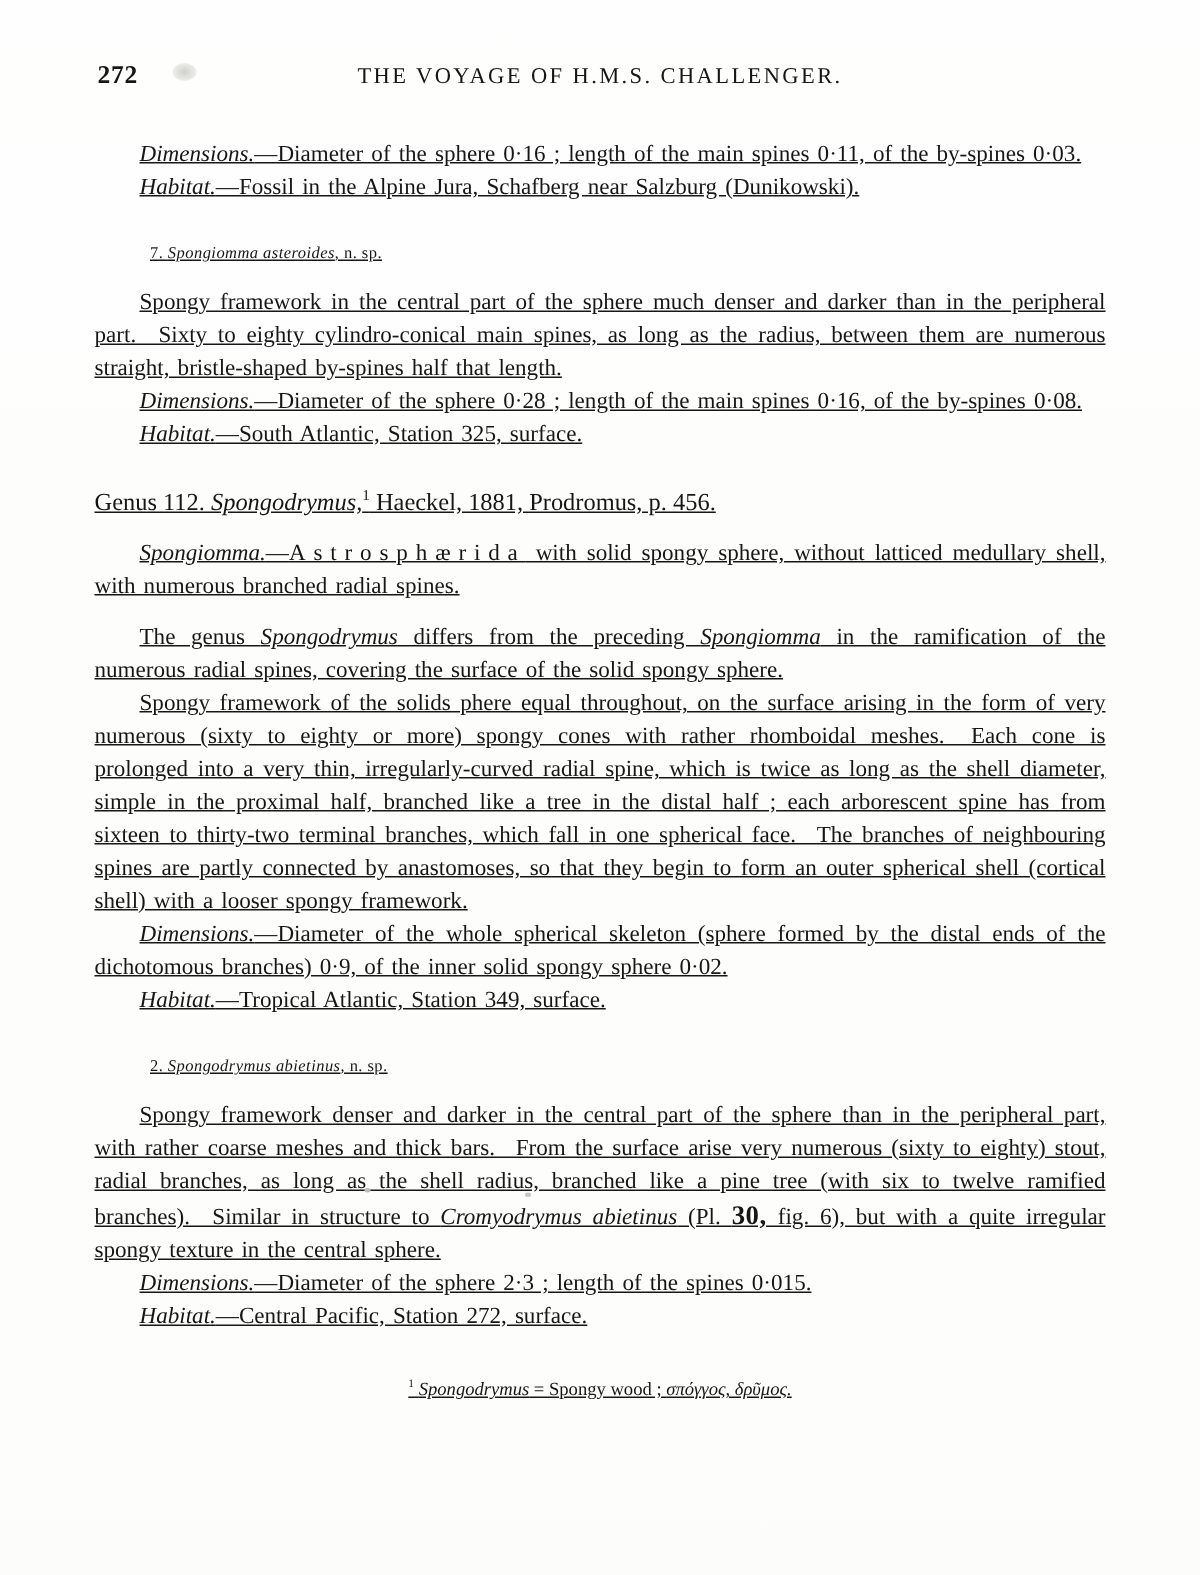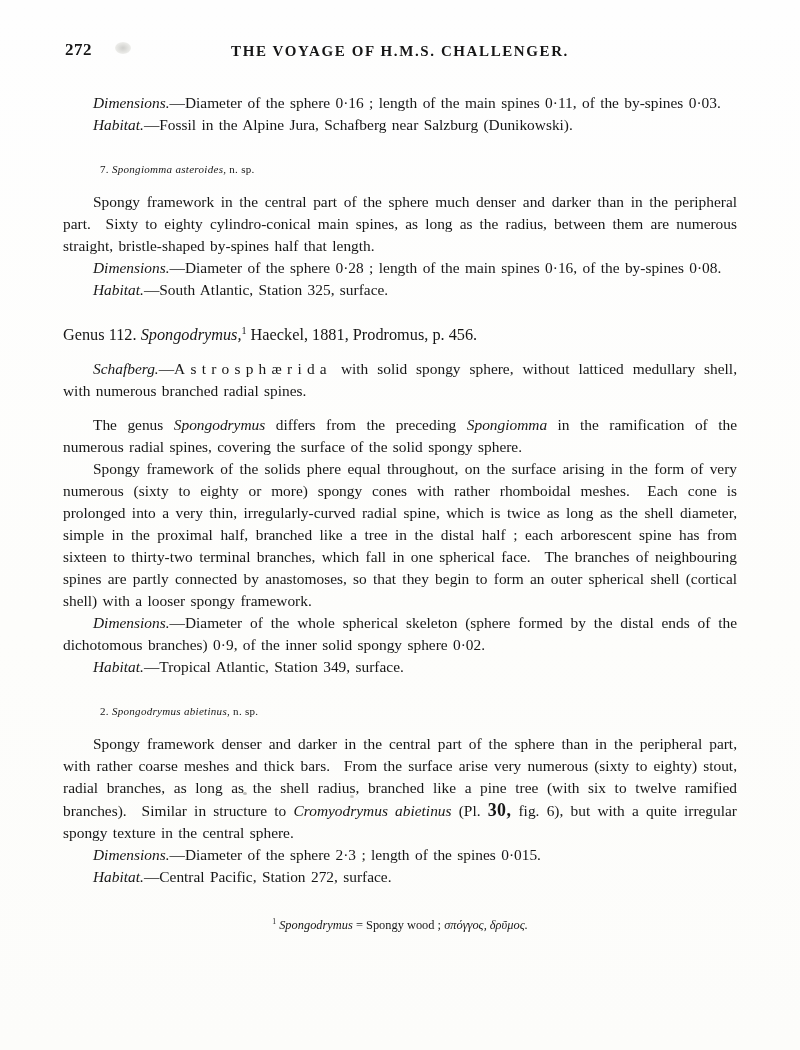--- a/index.html
+++ b/index.html
@@ -17,25 +17,25 @@
   }
   
   .page-header { position: relative; height: 92px; }
   .page-number {
     position: absolute; left: 65px; top: 40px;
     font-weight: bold; font-size: 17px; letter-spacing: 0.5px;
   }
   .running-title {
     position: absolute; left: 0; right: 0; top: 43px;
     text-align: center;
-    font-weight: bold; font-size: 15px; letter-spacing: 1.6px;
+    font-weight: normal; font-size: 15px; letter-spacing: 1.6px;
   }
   
   .page-main { padding: 0 63px; }
-  p { margin: 0; font-size: 15.4px; line-height: 22px; }
+  p { margin: 0; font-size: 15.4px; line-height: 22px; text-decoration: underline; }
   .body {
     text-align: justify;
     text-indent: 30px;
     word-spacing: 0.10em;
   }
   .sp-top { margin-top: 12px; }
   .species-heading {
     margin: 22px 0 11px 0;
     padding-left: 37px;
     font-size: 11px;
@@ -81,21 +81,21 @@
   <div class="page-main">
     <p class="body"><span class="s-i">Dimensions.</span><span>—Diameter of the sphere 0·16 ; length of the main spines 0·11, of the by-spines 0·03.</span></p>
     <p class="body"><span class="s-i">Habitat.</span><span>—Fossil in the Alpine Jura, Schafberg near Salzburg (Dunikowski).</span></p>
 
     <p class="species-heading"><span>7. </span><span class="s-i">Spongiomma asteroides</span><span>, n. sp.</span></p>
     <p class="body"><span>Spongy framework in the central part of the sphere much denser and darker than in the peripheral part.  Sixty to eighty cylindro-conical main spines, as long as the radius, between them are numerous straight, bristle-shaped by-spines half that length.</span></p>
     <p class="body"><span class="s-i">Dimensions.</span><span>—Diameter of the sphere 0·28 ; length of the main spines 0·16, of the by-spines 0·08.</span></p>
     <p class="body"><span class="s-i">Habitat.</span><span>—South Atlantic, Station 325, surface.</span></p>
 
     <p class="genus-heading"><span>Genus 112. </span><span class="s-i">Spongodrymus,</span><span class="s-sup">1</span><span> Haeckel, 1881, Prodromus, p. 456.</span></p>
-    <p class="body"><span class="s-i">Schafberg.</span><span>—</span><span class="s-sp">Astrosphærida</span><span> with solid spongy sphere, without latticed medullary shell, with numerous branched radial spines.</span></p>
+    <p class="body"><span class="s-i">Spongiomma.</span><span>—</span><span class="s-sp">Astrosphærida</span><span> with solid spongy sphere, without latticed medullary shell, with numerous branched radial spines.</span></p>
     <p class="body sp-top"><span>The genus </span><span class="s-i">Spongodrymus</span><span> differs from the preceding </span><span class="s-i">Spongiomma</span><span> in the ramification of the numerous radial spines, covering the surface of the solid spongy sphere.</span></p>
 
     <p class="body"><span>Spongy framework of the solids phere equal throughout, on the surface arising in the form of very numerous (sixty to eighty or more) spongy cones with rather rhomboidal meshes.  Each cone is prolonged into a very thin, irregularly-curved radial spine, which is twice as long as the shell diameter, simple in the proximal half, branched like a tree in the distal half ; each arborescent spine has from sixteen to thirty-two terminal branches, which fall in one spherical face.  The branches of neighbouring spines are partly connected by anastomoses, so that they begin to form an outer spherical shell (cortical shell) with a looser spongy framework.</span></p>
     <p class="body"><span class="s-i">Dimensions.</span><span>—Diameter of the whole spherical skeleton (sphere formed by the distal ends of the dichotomous branches) 0·9, of the inner solid spongy sphere 0·02.</span></p>
     <p class="body"><span class="s-i">Habitat.</span><span>—Tropical Atlantic, Station 349, surface.</span></p>
 
     <p class="species-heading"><span>2. </span><span class="s-i">Spongodrymus abietinus</span><span>, n. sp.</span></p>
     <p class="body"><span>Spongy framework denser and darker in the central part of the sphere than in the peripheral part, with rather coarse meshes and thick bars.  From the surface arise very numerous (sixty to eighty) stout, radial branches, as long as the shell radius, branched like a pine tree (with six to twelve ramified branches).  Similar in structure to </span><span class="s-i">Cromyodrymus abietinus</span><span> (Pl. </span><span class="s-b">30,</span><span> fig. 6), but with a quite irregular spongy texture in the central sphere.</span></p>
     <p class="body"><span class="s-i">Dimensions.</span><span>—Diameter of the sphere 2·3 ; length of the spines 0·015.</span></p>
     <p class="body"><span class="s-i">Habitat.</span><span>—Central Pacific, Station 272, surface.</span></p>

